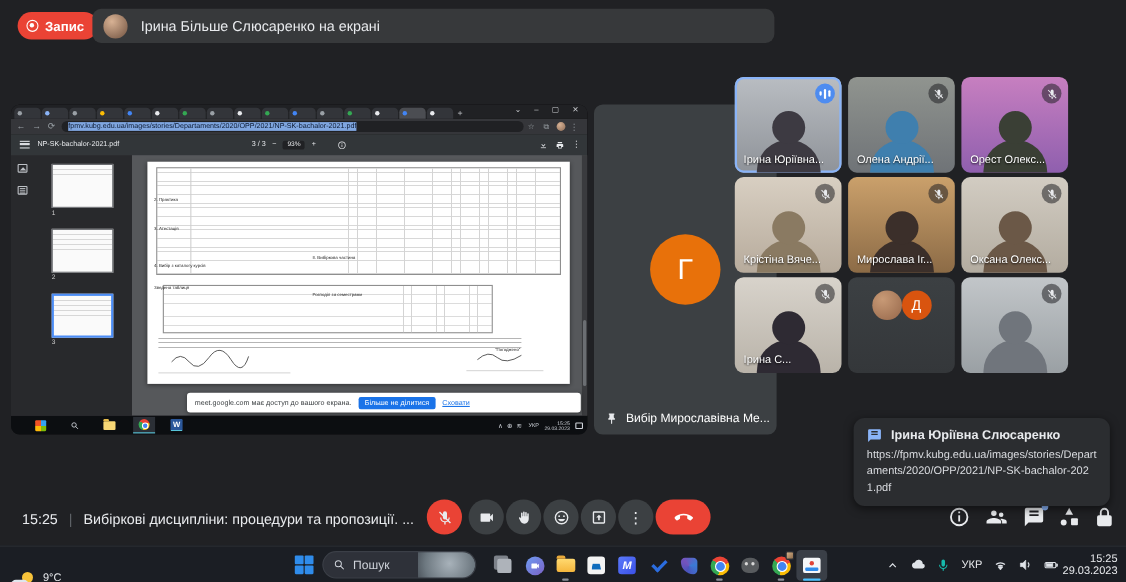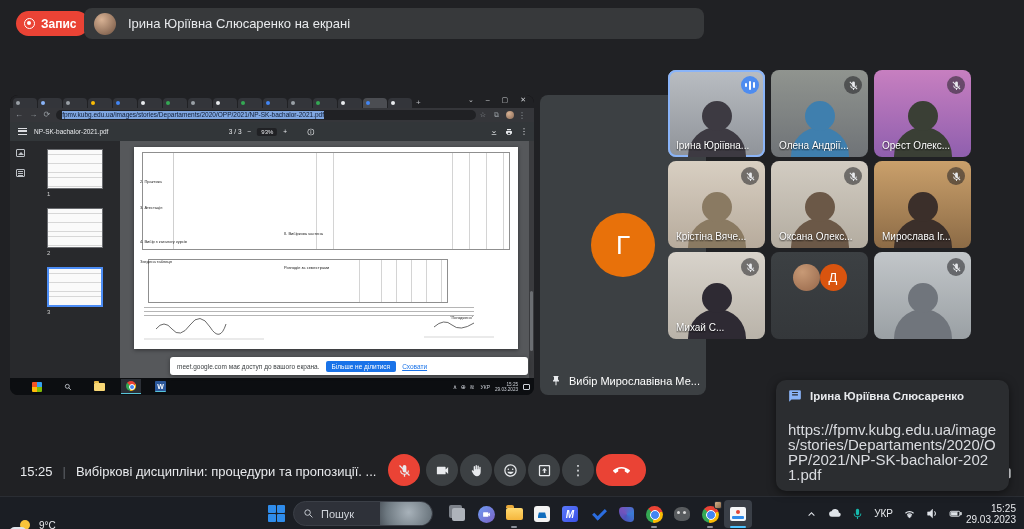--- a/index.html
+++ b/index.html
@@ -98,24 +98,24 @@
 .duo .a1{left:0;background:radial-gradient(circle at 35% 30%,#c89a76,#96674a)}
 .duo .a2{left:27px;background:#d9540f;color:#fff;font-size:13px;display:flex;align-items:center;justify-content:center}
 .pname{position:absolute;left:8px;bottom:6px;max-width:84px;color:#fff;font-size:10px;white-space:nowrap;overflow:hidden;text-overflow:ellipsis;text-shadow:0 1px 2px rgba(0,0,0,.9)}
 .chip{position:absolute;top:6px;right:6px;width:18px;height:18px;border-radius:50%;background:rgba(32,33,36,.55);display:flex;align-items:center;justify-content:center}
 .chip .ci{width:11px;height:11px;fill:#e8eaed}
 .chip.spk{background:#4e8cf0}
 .chip.spk i{width:2px;height:6px;background:#fff;border-radius:1px;margin:0 1px}
 .chip.spk i:nth-child(1){height:4px}.chip.spk i:nth-child(2){height:9px}
 
 #toast{position:absolute;left:776px;top:380px;width:233px;background:#2b2d30;border-radius:10px;box-shadow:0 2px 8px rgba(0,0,0,.5);padding:9px 12px;z-index:5}
-#toast .row{display:flex;align-items:center;gap:8px;margin-bottom:19px}
+#toast .row{display:flex;align-items:center;gap:8px;margin-bottom:3px}
 #toast .row svg{width:14px;height:14px;fill:#8ab4f8;flex:none}
 #toast .row span{color:#e8eaed;font-size:11.5px;font-weight:bold;white-space:nowrap;overflow:hidden;text-overflow:ellipsis}
-#toast .msg{color:#dadce0;font-size:15px;line-height:15px;word-break:break-all}
+#toast .msg{color:#dadce0;font-size:10px;line-height:15px;word-break:break-all}
 
 #ctlbar{position:absolute;left:0;top:450px;width:100%;height:46px}
 #ctlleft{position:absolute;left:20px;top:14px;display:flex;align-items:center;gap:10px}
 #ctlleft .clk{color:#e8eaed;font-size:13px}
 #ctlleft .sep{color:#5f6368;font-size:13px}
 #ctlleft .ttl{color:#e8eaed;font-size:13px;max-width:330px;white-space:nowrap;overflow:hidden;text-overflow:ellipsis}
 .cbtn{position:absolute;top:4px;width:32px;height:32px;border-radius:50%;background:#3c4043;display:flex;align-items:center;justify-content:center}
 .cbtn svg{width:15px;height:15px;fill:#e8eaed}
 .cbtn.red{background:#ea4335}
 #endcall{position:absolute;top:4px;left:596px;width:50px;height:32px;border-radius:16px;background:#ea4335;display:flex;align-items:center;justify-content:center}
@@ -258,21 +258,21 @@
       </symbol>
 </defs>
 </svg>
 
 <div id="recbadge">
   <span class="ring"></span>
   <span>Запис</span>
 </div>
 <div id="presentpill">
   <span class="pav2"></span>
-  <span>Ірина Юріївна Слюсаренко на екрані</span>
+  <span>Ірина Більше Слюсаренко на екрані</span>
 </div>
 
 <div id="shared">
   <div id="tabstrip">
     <span class="btab">
         <i style="background: rgb(154, 160, 166);"></i>
       </span>
       <span class="btab">
         <i style="background: rgb(138, 180, 248);"></i>
       </span>
@@ -469,41 +469,41 @@
     </div>
     <div class="ptile" style="background: linear-gradient(rgb(216, 207, 194), rgb(183, 171, 156));">
       <span class="sil" style="--fg:#8a7a62"></span>
       <span class="pname">Крістіна Вяче...</span>
       <span class="chip">
         <svg class="ci" viewBox="0 0 24 24">
           <use href="#i-micoff"></use>
         </svg>
       </span>
     </div>
+    <div class="ptile" style="background: linear-gradient(rgb(202, 160, 107), rgb(140, 107, 70));">
+      <span class="sil" style="--fg:#3b2f2a"></span>
+      <span class="pname">Мирослава Іг...</span>
+      <span class="chip">
+        <svg class="ci" viewBox="0 0 24 24">
+          <use href="#i-micoff"></use>
+        </svg>
+      </span>
+    </div>
     <div class="ptile" style="background: linear-gradient(rgb(210, 204, 194), rgb(179, 172, 160));">
       <span class="sil" style="--fg:#6b5847"></span>
       <span class="pname">Оксана Олекс...</span>
       <span class="chip">
         <svg class="ci" viewBox="0 0 24 24">
           <use href="#i-micoff"></use>
         </svg>
       </span>
     </div>
-    <div class="ptile" style="background: linear-gradient(rgb(202, 160, 107), rgb(140, 107, 70));">
-      <span class="sil" style="--fg:#3b2f2a"></span>
-      <span class="pname">Мирослава Іг...</span>
-      <span class="chip">
-        <svg class="ci" viewBox="0 0 24 24">
-          <use href="#i-micoff"></use>
-        </svg>
-      </span>
-    </div>
     <div class="ptile" style="background: linear-gradient(rgb(216, 211, 203), rgb(185, 179, 169));">
       <span class="sil" style="--fg:#2e2a33"></span>
-      <span class="pname">Михай С...</span>
+      <span class="pname">Ірина С...</span>
       <span class="chip">
         <svg class="ci" viewBox="0 0 24 24">
           <use href="#i-micoff"></use>
         </svg>
       </span>
     </div>
     <div class="ptile" style="background: linear-gradient(rgb(60, 64, 67), rgb(52, 55, 58));">
       <span class="duo">
         <i class="a1"></i>
         <i class="a2">Д</i>

